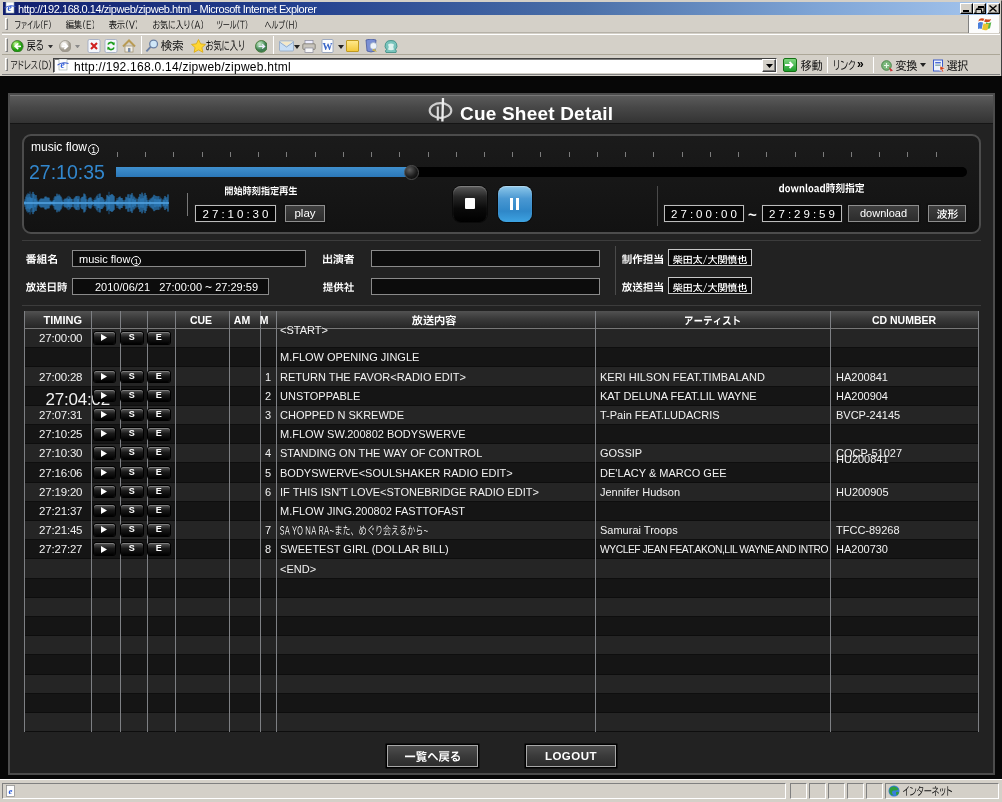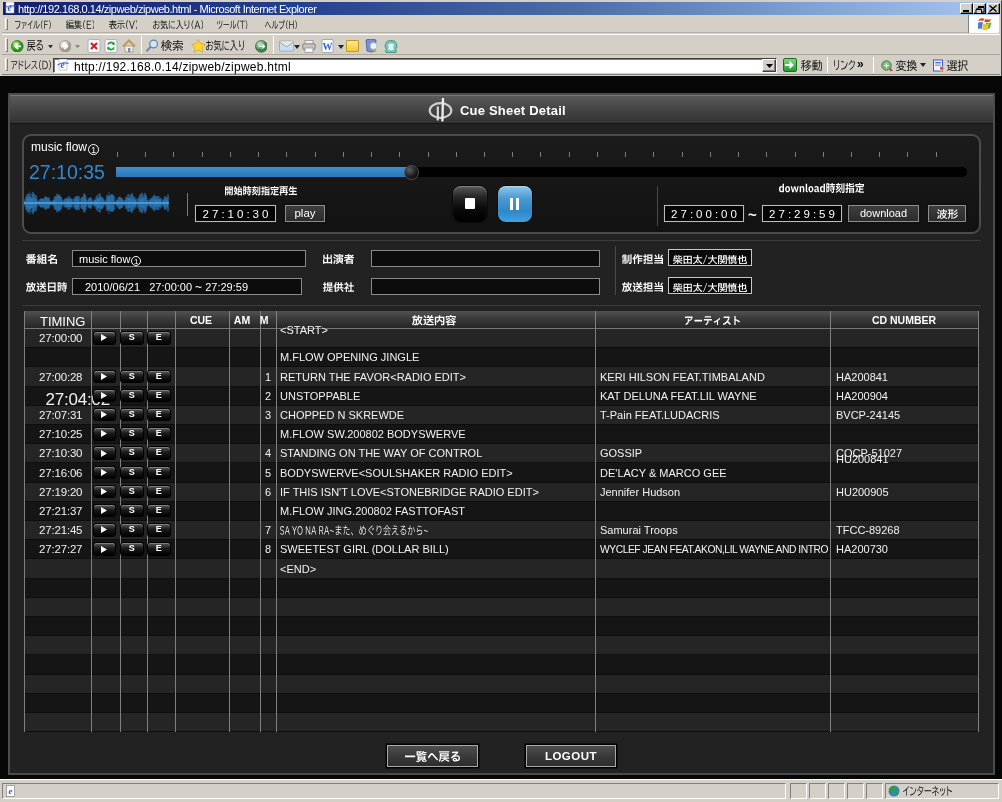--- a/index.html
+++ b/index.html
@@ -214,21 +214,21 @@
     <path d="M4.599609375 15.72265625Q5.7421875 16.8359375 7.080078125 17.216796875L6.279296875 16.083984375Q8.427734375 15.3515625 10.0390625 14.04296875L11.181640625 14.8828125Q9.19921875 16.5234375 7.24609375 17.265625Q8.96484375 17.724609375 11.318359375 17.724609375H19.697265625Q19.4140625 18.26171875 19.19921875 19.08203125H11.318359375Q7.998046875 19.08203125 6.09375 18.30078125Q4.892578125 17.8125 3.9453125 16.77734375Q2.705078125 18.349609375 1.220703125 19.521484375L0.419921875 18.10546875Q1.708984375 17.24609375 3.076171875 16.005859375V10.439453125H0.498046875V9.0625H4.599609375ZM7.5390625 4.873046875V6.15234375Q7.5390625 6.62109375 7.841796875 6.708984375Q8.212890625 6.81640625 9.130859375 6.81640625Q9.5703125 6.81640625 10.0 6.7578125Q10.48828125 6.6796875 10.595703125 6.357421875Q10.7421875 5.927734375 10.751953125 5.29296875L12.099609375 5.693359375Q12.099609375 5.78125 12.0703125 6.142578125Q11.982421875 7.470703125 11.181640625 7.783203125Q10.859375 7.919921875 10.3125 7.978515625V9.482421875H13.798828125V7.890625Q12.880859375 7.67578125 12.880859375 6.71875V3.857421875H16.904296875V2.5H12.36328125V1.357421875H18.3203125V4.873046875H14.296875V6.1328125Q14.296875 6.611328125 14.580078125 6.71875Q14.755859375 6.787109375 15.83984375 6.787109375Q16.9140625 6.787109375 17.2265625 6.71875Q17.568359375 6.650390625 17.646484375 6.318359375Q17.734375 5.95703125 17.744140625 5.21484375L19.140625 5.693359375Q19.033203125 7.216796875 18.57421875 7.59765625Q18.28125 7.841796875 17.8125 7.91015625Q17.109375 8.017578125 15.908203125 8.017578125Q15.673828125 8.017578125 15.263671875 8.0078125V9.482421875H18.33984375V10.625H15.263671875V12.6953125H19.1796875V13.896484375H5.380859375V12.6953125H8.896484375V10.625H6.025390625V9.482421875H8.896484375V8.017578125Q7.353515625 7.98828125 6.953125 7.890625Q6.123046875 7.67578125 6.123046875 6.69921875V3.857421875H10.1953125V2.5H5.80078125V1.357421875H11.6015625V4.873046875ZM13.798828125 10.625H10.3125V12.6953125H13.798828125ZM3.837890625 5.1953125Q2.353515625 3.1640625 1.064453125 2.001953125L2.138671875 1.0546875Q3.818359375 2.548828125 5.0 4.16015625ZM17.51953125 17.51953125Q15.33203125 15.99609375 13.37890625 15.05859375L14.443359375 14.0625Q16.962890625 15.29296875 18.642578125 16.396484375Z M34.23828125 9.51171875Q34.66796875 11.77734375 35.5859375 13.583984375Q36.923828125 16.23046875 39.560546875 18.056640625L38.525390625 19.47265625Q36.083984375 17.607421875 34.6875 15.146484375Q33.33984375 12.763671875 32.734375 9.51171875H29.814453125Q29.765625 11.982421875 29.384765625 13.955078125Q28.779296875 17.119140625 26.962890625 19.5703125L25.87890625 18.330078125Q27.294921875 16.396484375 27.841796875 13.720703125Q28.28125 11.591796875 28.28125 8.76953125V1.455078125H38.14453125V9.51171875ZM36.6015625 2.8125H29.82421875V8.134765625H36.6015625ZM23.359375 4.35546875V0.498046875H24.8828125V4.35546875H27.060546875V5.771484375H24.8828125V9.5703125Q26.005859375 9.1796875 27.060546875 8.75L27.2265625 10.1171875Q26.07421875 10.60546875 24.8828125 11.0546875V17.939453125Q24.8828125 18.7890625 24.482421875 19.130859375Q24.1015625 19.453125 23.251953125 19.453125Q22.265625 19.453125 21.337890625 19.296875L21.083984375 17.7734375Q22.099609375 17.958984375 22.841796875 17.958984375Q23.22265625 17.958984375 23.310546875 17.7734375Q23.359375 17.65625 23.359375 17.44140625V11.6015625Q22.5 11.9140625 20.8203125 12.392578125L20.380859375 10.91796875Q22.16796875 10.4296875 23.359375 10.05859375V5.771484375H20.537109375V4.35546875Z" fill="#141414"></path>
   </svg>
 <div class="abs" style="left:0;top:76px;width:1002px;height:703px;background:#070707"></div>
 <div class="abs" style="left:8px;top:93px;width:987px;height:682px;border:2px solid #4c4c4c;background:#222"></div>
 <div class="abs" style="left:10px;top:95px;width:983px;height:29px;background:linear-gradient(#5c5c5c,#474747 45%,#333);border-bottom:1px solid #151515;box-shadow:inset 0 1px 0 #777"></div>
 <svg class="abs" style="left:428px;top:96px" width="25" height="28" viewBox="0 0 25 28">
 <ellipse cx="12.5" cy="14.5" rx="10.8" ry="7.4" fill="none" stroke="#cfcfcf" stroke-width="2.1"></ellipse>
 <path d="M9.8 10.5 L9.8 24.5" stroke="#dedede" stroke-width="2.1"></path>
 <path d="M15 2 L14.4 25.5" stroke="#eee" stroke-width="2.3"></path>
 </svg>
-<div class="abs" style="left:460px;top:102.5px;font-size:13px;font-weight:bold;color:#fff;letter-spacing:0.2px">Cue Sheet Detail</div>
+<div class="abs" style="left:460px;top:102.5px;font-size:19px;font-weight:bold;color:#fff;letter-spacing:0.2px">Cue Sheet Detail</div>
 <div class="abs" style="left:22px;top:134px;width:959px;height:100px;border:2px solid #4c4c4c;border-radius:9px;background:linear-gradient(#1b1b1b,#121212)"></div>
 <div class="abs" style="left:31px;top:140px;font-size:12px;color:#fff">music flow<span style="display:inline-block;width:11px;height:11px;border:1px solid #fff;border-radius:50%;font-size:8.5px;line-height:11px;text-align:center;vertical-align:-1.5px;margin-left:1px">1</span></div>
 <div class="abs" style="left:29px;top:160.5px;font-size:19.5px;color:#3287cd;letter-spacing:0px">27:10:35</div>
 <div class="abs" style="left:117px;top:152px;width:847px;height:4.5px;background:repeating-linear-gradient(90deg,#7c7c7c 0,#7c7c7c 1px,transparent 1px,transparent 28.23px)"></div>
 <div class="abs" style="left:116px;top:167px;width:851px;height:10px;border-radius:0 5px 5px 0;background:#010101"></div>
 <div class="abs" style="left:116px;top:167px;width:297px;height:10px;background:linear-gradient(#4090ce,#2b77b8)"></div>
 <div class="abs" style="left:404px;top:164.5px;width:15px;height:15px;border-radius:50%;background:radial-gradient(circle at 35% 30%,#606060,#1c1c1c 55%,#000);border:1px solid #4e4e4e"></div>
 <svg class="abs" style="left:24px;top:191px" width="145" height="24" viewBox="0 0 145 24">
 <path d="M1 8.0L1 16.0M4 1.9L4 22.1M6 0.5L6 23.5M7 2.6L7 21.4M8 3.0L8 21.0M11 4.1L11 19.9M13 7.4L13 16.6M15 9.0L15 15.0M26 8.9L26 15.1M27 9.4L27 14.6M29 8.8L29 15.2M30 6.6L30 17.4M38 7.4L38 16.6M44 5.1L44 18.9M45 4.8L45 19.2M49 10.8L49 13.2M54 4.7L54 19.3M62 5.2L62 18.8M68 8.2L68 15.8M69 11.1L69 12.9M71 6.9L71 17.1M72 5.8L72 18.2M74 3.1L74 20.9M75 2.8L75 21.2M82 7.8L82 16.2M85 0.8L85 23.2M92 9.4L92 14.6M93 7.0L93 17.0M94 7.1L94 16.9M105 3.2L105 20.8M106 3.4L106 20.6M109 4.3L109 19.7M111 6.5L111 17.5M117 3.8L117 20.2M119 3.2L119 20.8M123 6.7L123 17.3M124 10.8L124 13.2M126 7.5L126 16.5M131 4.3L131 19.7M133 5.4L133 18.6M135 5.1L135 18.9M136 5.7L136 18.3M138 10.7L138 13.3M140 6.8L140 17.2M143 6.0L143 18.0" stroke="#1d527f" stroke-width="1"></path>
 <path d="M0 10.9L0 13.1M1 9.8L1 14.2M2 5.6L2 18.4M3 3.5L3 20.5M4 6.4L4 17.6M5 3.0L5 21.0M6 5.7L6 18.3M7 6.8L7 17.2M8 7.1L8 16.9M9 0.9L9 23.1M10 2.9L10 21.1M11 7.7L11 16.3M12 4.1L12 19.9M13 9.5L13 14.5M14 10.8L14 13.2M15 10.4L15 13.6M16 8.3L16 15.7M17 7.4L17 16.6M18 7.7L18 16.3M19 7.6L19 16.4M20 7.5L20 16.5M21 5.7L21 18.3M22 5.5L22 18.5M23 6.5L23 17.5M24 6.5L24 17.5M25 6.7L25 17.3M26 10.3L26 13.7M27 10.6L27 13.4M28 10.7L28 13.3M29 10.2L29 13.8M30 9.0L30 15.0M31 5.3L31 18.7M32 5.4L32 18.6M33 2.7L33 21.3M34 4.6L34 19.4M35 3.3L35 20.7M36 4.5L36 19.5M37 5.7L37 18.3M38 9.5L38 14.5M39 11.0L39 13.0M40 8.6L40 15.4M41 7.6L41 16.4M42 7.7L42 16.3M43 6.6L43 17.4M44 8.2L44 15.8M45 8.0L45 16.0M46 6.2L46 17.8M47 7.6L47 16.4M48 8.0L48 16.0M49 11.3L49 12.7M50 7.6L50 16.4M51 6.4L51 17.6M52 5.2L52 18.8M53 5.1L53 18.9M54 8.0L54 16.0M55 5.3L55 18.7M56 10.8L56 13.2M57 7.3L57 16.7M58 6.0L58 18.0M59 5.6L59 18.4M60 2.5L60 21.5M61 3.3L61 20.7M62 8.2L62 15.8M63 11.0L63 13.0M64 8.5L64 15.5M65 7.1L65 16.9M66 6.4L66 17.6M67 6.6L67 17.4M68 9.9L68 14.1M69 11.5L69 12.5M70 8.8L70 15.2M71 9.2L71 14.8M72 8.6L72 15.4M73 4.6L73 19.4M74 7.1L74 16.9M75 7.0L75 17.0M76 2.5L76 21.5M77 6.1L77 17.9M78 6.0L78 18.0M79 7.3L79 16.7M80 8.6L80 15.4M81 10.9L81 13.1M82 9.7L82 14.3M83 3.9L83 20.1M84 4.8L84 19.2M85 5.9L85 18.1M86 4.1L86 19.9M87 3.7L87 20.3M88 3.0L88 21.0M89 3.9L89 20.1M90 5.1L90 18.9M91 10.9L91 13.1M92 10.6L92 13.4M93 9.3L93 14.7M94 9.3L94 14.7M95 6.2L95 17.8M96 5.5L96 18.5M97 7.1L97 16.9M98 7.0L98 17.0M99 8.9L99 15.1M100 10.7L100 13.3M101 8.8L101 15.2M102 5.8L102 18.2M103 6.5L103 17.5M104 3.3L104 20.7M105 7.2L105 16.8M106 7.3L106 16.7M107 3.7L107 20.3M108 2.1L108 21.9M109 7.8L109 16.2M110 5.6L110 18.4M111 9.0L111 15.0M112 7.5L112 16.5M113 10.7L113 13.3M114 7.7L114 16.3M115 5.8L115 18.2M116 3.0L116 21.0M117 7.5L117 16.5M118 1.6L118 22.4M119 7.2L119 16.8M120 4.8L120 19.2M121 1.9L121 22.1M122 4.0L122 20.0M123 9.1L123 14.9M124 11.4L124 12.6M125 8.8L125 15.2M126 9.5L126 14.5M127 7.5L127 16.5M128 6.6L128 17.4M129 5.6L129 18.4M130 3.8L130 20.2M131 7.8L131 16.2M132 5.0L132 19.0M133 8.4L133 15.6M134 5.2L134 18.8M135 8.2L135 15.8M136 8.5L136 15.5M137 7.4L137 16.6M138 11.3L138 12.7M139 8.4L139 15.6M140 9.2L140 14.8M141 5.0L141 19.0M142 6.4L142 17.6M143 8.7L143 15.3M144 3.4L144 20.6" stroke="#2f86cc" stroke-width="1"></path>
@@ -267,21 +267,21 @@
 <svg style="position:absolute;left:26px;top:282px" width="41" height="10" viewBox="0.50 4.16 78.74 18.80" preserveAspectRatio="none">
     <path d="M19.44 20.64 18.18 22.96Q15.66 20.919999999999998 14.26 19.099999999999998Q12.6 21.02 9.96 22.96L8.98 21.3Q8.66 22.04 8.06 22.31Q7.46 22.58 6.4 22.58H4.68L4.04 20.14H6.08Q6.5600000000000005 20.14 6.78 19.939999999999998Q7.0 19.74 7.08 19.14Q7.3 17.259999999999998 7.3 13.879999999999999H4.98Q4.78 16.56 4.15 18.74Q3.52 20.919999999999998 2.3000000000000003 22.96L0.5 20.88Q1.86 18.74 2.34 16.43Q2.82 14.12 2.82 10.819999999999999V9.239999999999998H0.7000000000000001V6.899999999999999H4.28V4.399999999999999H6.640000000000001V6.899999999999999H9.92V9.239999999999998H5.1000000000000005V10.319999999999999Q5.1000000000000005 11.12 5.08 11.52H9.0Q10.02 9.979999999999999 10.66 8.11Q11.3 6.239999999999998 11.6 4.300000000000001L13.86 4.619999999999997Q13.68 5.8199999999999985 13.280000000000001 7.159999999999998H19.12V9.44H18.14Q17.92 11.739999999999998 17.340000000000003 13.62Q16.76 15.5 15.700000000000001 17.18Q17.02 18.86 19.44 20.64ZM15.8 9.44H12.780000000000001Q13.22 12.739999999999998 14.3 14.98Q14.92 13.799999999999999 15.27 12.45Q15.620000000000001 11.1 15.8 9.44ZM12.88 17.08Q11.72 15.04 11.14 12.459999999999999Q10.620000000000001 13.44 10.26 13.959999999999999L9.620000000000001 12.879999999999999Q9.6 15.639999999999999 9.52 17.32Q9.44 19.0 9.28 20.14L9.26 20.3Q11.540000000000001 18.68 12.88 17.08Z M26.5 17.24Q28.54 16.24 29.509999999999998 15.43Q30.48 14.62 30.880000000000003 13.52H26.46V11.36H31.4V9.34H26.8V7.219999999999999H29.02Q28.52 6.079999999999998 27.740000000000002 4.98L30.04 4.16Q30.8 5.239999999999998 31.5 6.84L30.34 7.219999999999999H33.519999999999996Q34.38 5.899999999999999 35.0 4.16L37.44 4.98Q36.84 6.26 36.1 7.219999999999999H38.82V9.34H33.88V11.36H39.06V13.52H34.44Q34.88 14.599999999999998 35.97 15.379999999999999Q37.06 16.16 39.34 17.119999999999997L38.260000000000005 19.4Q36.44 18.54 35.33 17.799999999999997Q34.22 17.06 33.56 16.099999999999998Q32.9 15.139999999999999 32.74 13.82H32.54Q32.38 15.099999999999998 31.790000000000003 16.03Q31.200000000000003 16.96 30.23 17.71Q29.259999999999998 18.46 27.62 19.4ZM24.259999999999998 10.139999999999999Q22.740000000000002 7.84 20.98 6.02L22.84 4.48Q24.7 6.379999999999999 26.2 8.579999999999998ZM39.480000000000004 20.14 39.1 22.419999999999998H29.72Q27.0 22.419999999999998 25.72 21.619999999999997Q24.44 20.82 24.38 19.32H24.18Q24.16 20.62 23.47 21.37Q22.78 22.12 21.36 22.7L20.58 20.34Q21.5 20.02 22.009999999999998 19.7Q22.52 19.38 22.77 18.869999999999997Q23.02 18.36 23.02 17.54V13.739999999999998H20.96V11.44H25.46V17.54Q25.46 18.919999999999998 26.490000000000002 19.53Q27.52 20.14 29.759999999999998 20.14Z M42.6 22.7V5.099999999999998H57.400000000000006V22.7H54.84V21.5H45.16V22.7ZM54.84 12.079999999999998V7.459999999999999H45.16V12.079999999999998ZM45.16 14.379999999999999V19.14H54.84V14.379999999999999Z M79.24000000000001 12.499999999999998H77.06V14.34H79.06V16.5H77.06V20.36Q77.06 21.62 76.53 22.15Q76.0 22.68 74.74 22.68H72.42L71.74 20.419999999999998H74.78V16.5H68.02V14.34H74.78V12.499999999999998H67.86V10.34H72.18V8.44H68.08V6.299999999999999H72.18V4.300000000000001H74.44V6.299999999999999H78.94V8.44H74.44V10.34H79.24000000000001ZM63.52 22.099999999999998H61.2V4.82H67.28V20.46H63.52ZM65.12 11.219999999999999V6.919999999999998H63.44V11.219999999999999ZM63.44 13.36V18.36H65.12V13.36ZM70.64 16.7Q71.2 17.18 71.9 17.92Q72.6 18.66 73.0 19.22L71.26 20.68Q70.88 20.14 70.19 19.39Q69.5 18.64 68.92 18.099999999999998Z" fill="#fff"></path>
   </svg>
 <svg style="position:absolute;left:323px;top:254px" width="31" height="10" viewBox="1.50 4.18 57.60 18.76" preserveAspectRatio="none">
     <path d="M15.98 19.099999999999998V14.219999999999999H18.5V22.7H15.98V21.46H4.0200000000000005V22.7H1.5V14.219999999999999H4.0200000000000005V19.099999999999998H8.6V12.979999999999999H2.06V5.52H4.54V10.659999999999998H8.6V4.5H11.08V10.659999999999998H15.46V5.52H17.94V12.979999999999999H11.08V19.099999999999998Z M35.46 19.439999999999998Q37.56 20.2 39.36 21.2L37.84 22.939999999999998Q35.8 21.66 33.1 20.54L34.4 19.439999999999998H30.22L31.62 20.58Q29.46 22.04 26.22 22.939999999999998L24.78 21.099999999999998Q27.86 20.419999999999998 29.58 19.439999999999998H26.4V11.399999999999999H31.28V10.479999999999999H27.64V9.78H25.96V6.8199999999999985L24.72 8.54Q22.92 7.079999999999998 21.28 6.079999999999998L22.740000000000002 4.18Q24.32 5.079999999999998 25.96 6.459999999999999V5.4399999999999995H31.12V4.239999999999998H33.68V5.4399999999999995H39.1V9.78H37.46V10.479999999999999H33.519999999999996V11.399999999999999H38.56V19.439999999999998ZM36.9 8.479999999999999V7.479999999999999H28.16V8.479999999999999ZM24.1 13.7Q22.36 12.2 20.38 10.92L21.94 9.04Q22.84 9.579999999999998 23.82 10.329999999999998Q24.8 11.079999999999998 25.58 11.799999999999999ZM31.32 14.48V13.28H28.64V14.48ZM33.480000000000004 14.48H36.28V13.28H33.480000000000004ZM25.259999999999998 15.84Q24.86 17.56 24.18 19.54Q23.5 21.52 22.72 22.939999999999998L20.56 21.38Q21.34 20.14 21.990000000000002 18.48Q22.64 16.82 23.12 15.0ZM31.32 16.28H28.64V17.56H31.32ZM33.480000000000004 17.56H36.28V16.28H33.480000000000004Z M59.1 12.059999999999999H52.28Q50.88 13.02 50.16 13.459999999999999H56.980000000000004V22.8H54.56V22.0H46.88V22.8H44.56V16.56Q43.26 17.22 41.72 17.88L40.66 15.7Q44.86 14.12 48.3 12.059999999999999H40.9V9.94H47.8V8.26H42.38V6.219999999999999H47.8V4.379999999999999H50.26V6.219999999999999H54.24V7.659999999999998Q55.5 6.52 56.78 5.039999999999999L58.7 6.4399999999999995Q57.18 8.18 55.06 9.94H59.1ZM50.26 9.94H51.480000000000004Q52.56 9.12 53.58 8.26H50.26ZM46.94 16.74H54.56V15.34H46.94ZM46.94 18.619999999999997V20.08H54.56V18.619999999999997Z" fill="#fff"></path>
   </svg>
 <svg style="position:absolute;left:323px;top:282px" width="31" height="10" viewBox="0.60 4.08 58.60 18.80" preserveAspectRatio="none">
     <path d="M6.94 14.899999999999999Q5.62 15.379999999999999 5.18 15.52V20.38Q5.18 21.62 4.699999999999999 22.1Q4.22 22.58 2.98 22.58H1.6L0.9400000000000001 20.18H2.96V16.16Q1.68 16.46 0.92 16.599999999999998L0.6 14.299999999999999Q1.86 14.079999999999998 2.96 13.82V9.84H0.88V7.6H2.96V4.399999999999999H5.18V7.6H7.2V9.84H5.18V13.219999999999999Q5.92 13.02 6.7 12.739999999999998ZM8.14 4.82H18.06V12.079999999999998H8.14ZM15.88 7.6V6.639999999999999H10.28V7.6ZM10.28 9.319999999999999V10.299999999999999H15.88V9.319999999999999ZM14.44 20.34H19.2L18.88 22.38H13.84Q11.74 22.38 10.66 21.58Q9.58 20.779999999999998 9.48 19.02H9.28Q9.18 20.02 8.96 20.6Q8.74 21.18 8.31 21.59Q7.88 22.0 7.0 22.599999999999998L5.96 20.52Q6.94 19.98 7.42 19.490000000000002Q7.9 19.0 8.07 18.41Q8.24 17.82 8.24 16.88V15.94H10.48V16.9Q10.48 18.22 10.93 18.99Q11.38 19.759999999999998 12.26 20.08V15.059999999999999H7.44V13.12H19.1V15.059999999999999H14.44V16.54H18.5V18.46H14.44Z M26.72 4.739999999999998Q26.12 7.359999999999999 25.0 9.78V22.8H22.7V13.579999999999998Q22.1 14.379999999999999 21.5 15.0L20.36 12.68Q21.88 11.04 22.869999999999997 8.979999999999999Q23.86 6.919999999999998 24.54 4.079999999999998ZM25.98 10.239999999999998V7.979999999999999H28.5V4.399999999999999H30.84V7.979999999999999H33.8V4.399999999999999H36.14V7.979999999999999H38.8V10.239999999999998H36.14V14.099999999999998H39.16V16.4H25.62V14.099999999999998H28.5V10.239999999999998ZM33.8 14.099999999999998V10.239999999999998H30.84V14.099999999999998ZM35.08 16.72Q36.24 17.66 37.47 18.869999999999997Q38.7 20.08 39.5 21.06L37.620000000000005 22.82Q35.519999999999996 20.14 33.4 18.28ZM25.04 20.9Q27.5 19.419999999999998 29.380000000000003 16.74L31.36 18.119999999999997Q30.439999999999998 19.439999999999998 29.25 20.7Q28.060000000000002 21.96 26.740000000000002 22.88Z M49.68 16.38 48.120000000000005 17.939999999999998 46.08 15.18Q46.02 15.079999999999998 45.980000000000004 15.079999999999998Q45.92 15.079999999999998 45.92 15.239999999999998V22.8H43.66V16.02Q42.78 16.96 41.48 17.919999999999998L40.52 15.719999999999999Q42.66 14.36 44.11 12.57Q45.56 10.78 46.14 9.159999999999998H41.04V7.039999999999999H43.66V4.399999999999999H45.92V7.039999999999999H48.5V8.84Q48.16 10.059999999999999 47.459999999999994 11.379999999999999Q46.76 12.7 45.92 13.739999999999998V13.94H46.1L46.52 13.579999999999998Q46.78 13.379999999999999 47.02 13.379999999999999Q47.32 13.379999999999999 47.62 13.719999999999999ZM54.7 12.62V19.939999999999998H59.2V22.34H47.82V19.939999999999998H52.28V12.62H48.42V10.219999999999999H52.28V4.399999999999999H54.7V10.219999999999999H58.78V12.62Z" fill="#fff"></path>
   </svg>
 <div class="abs" style="left:72px;top:250px;width:234px;height:17px;background:#0c0c0c;border:1px solid #8a8a8a;color:#fff;font-size:11px;line-height:16.5px;padding-left:6px">music flow<span style="display:inline-block;width:10px;height:10px;border:1px solid #fff;border-radius:50%;font-size:8px;line-height:10px;text-align:center;vertical-align:-1px;margin-left:1px">1</span></div>
-<div class="abs" style="left:72px;top:278px;width:230px;height:17px;background:#0c0c0c;border:1px solid #8a8a8a;color:#fff;font-size:11px;line-height:16.5px;padding-left:12px">2010/06/21&nbsp;&nbsp; 27:00:00 <span style="font-size:12px">~</span> 27:29:59</div>
+<div class="abs" style="left:72px;top:278px;width:197px;height:17px;background:#0c0c0c;border:1px solid #8a8a8a;color:#fff;font-size:11px;line-height:16.5px;padding-left:22px">2010/06/21&nbsp;&nbsp; 27:00:00 <span style="font-size:12px">~</span> 27:29:59</div>
 <div class="abs" style="left:371px;top:250px;width:229px;height:17px;background:#0c0c0c;border:1px solid #8a8a8a;color:#fff;font-size:11px;line-height:16.5px;padding-left:6px"></div>
 <div class="abs" style="left:371px;top:278px;width:229px;height:17px;background:#0c0c0c;border:1px solid #8a8a8a;color:#fff;font-size:11px;line-height:16.5px;padding-left:6px"></div>
 <div class="abs" style="left:615px;top:246px;width:1px;height:49px;background:#4a4a4a"></div>
 <svg style="position:absolute;left:622px;top:254px" width="41" height="10" viewBox="0.56 4.08 77.58 18.72" preserveAspectRatio="none">
     <path d="M7.46 8.799999999999999V10.499999999999998H11.620000000000001V12.62H7.46V14.299999999999999H11.34V19.78Q11.34 20.939999999999998 10.870000000000001 21.39Q10.4 21.84 9.24 21.84H8.38L7.82 19.78H9.16V16.38H7.46V22.8H5.2V16.38H3.58V22.12H1.3800000000000001V14.299999999999999H5.2V12.62H0.7000000000000001V10.499999999999998H5.2V8.799999999999999H3.3000000000000003Q2.94 9.819999999999999 2.62 10.399999999999999L0.56 9.459999999999999Q1.7 7.499999999999998 2.2600000000000002 4.879999999999999L4.3 5.26L3.96 6.68H5.2V4.399999999999999H7.46V6.68H11.22V8.799999999999999ZM16.4 4.559999999999999H18.8V20.04Q18.8 21.36 18.16 21.97Q17.52 22.58 16.18 22.58H13.82L13.120000000000001 20.06H16.4ZM12.3 5.399999999999999H14.66V18.439999999999998H12.3Z M39.3 9.219999999999999H32.82V11.44H38.82V13.7H32.82V16.0H38.84V18.259999999999998H32.82V22.8H30.4V9.219999999999999H30.28Q28.9 11.78 27.18 13.799999999999999L25.48 12.02V22.8H23.1V13.299999999999999Q22.38 14.18 21.56 14.959999999999999L20.36 12.62Q22.06 10.979999999999999 23.17 8.959999999999999Q24.28 6.9399999999999995 25.060000000000002 4.079999999999998L27.3 4.800000000000001Q26.62 7.399999999999999 25.48 9.639999999999999V11.719999999999999Q26.96 10.04 28.03 8.19Q29.1 6.34 29.82 4.18L32.22 4.779999999999998Q31.84 5.879999999999999 31.380000000000003 6.919999999999998H39.3Z M47.72 14.759999999999998Q46.480000000000004 15.219999999999999 45.5 15.52V20.32Q45.5 21.599999999999998 45.010000000000005 22.089999999999996Q44.52 22.58 43.24 22.58H41.64L40.96 20.18H43.24V16.14Q42.28 16.4 40.94 16.64L40.6 14.32Q42.48 13.98 43.24 13.78V9.84H40.88V7.579999999999998H43.24V4.399999999999999H45.5V7.579999999999998H47.68V9.84H45.5V13.219999999999999Q46.82 12.819999999999999 47.46 12.6ZM48.22 5.02H58.04V17.78H48.22ZM50.6 10.159999999999998H55.64V7.359999999999999H50.6ZM50.6 15.44H55.64V12.42H50.6ZM46.82 22.24V19.86H59.08V22.24Z M71.2 4.379999999999999V11.28H78.14V22.8H75.62V21.68H61.54V19.439999999999998H75.62V17.48H62.26V15.34H75.62V13.48H61.76V11.28H68.68V4.379999999999999ZM78.12 6.039999999999999Q77.48 7.199999999999999 76.61 8.559999999999999Q75.74 9.92 74.9 11.04L72.9 9.639999999999999Q74.6 7.6 76.08 4.919999999999998ZM65.14 10.86Q63.7 8.459999999999999 62.02 6.26L64.0 5.02Q65.8 7.299999999999999 67.18 9.54Z" fill="#fff"></path>
   </svg>
 <svg style="position:absolute;left:622px;top:282px" width="41" height="10" viewBox="0.50 4.16 77.64 18.80" preserveAspectRatio="none">
     <path d="M19.44 20.64 18.18 22.96Q15.66 20.919999999999998 14.26 19.099999999999998Q12.6 21.02 9.96 22.96L8.98 21.3Q8.66 22.04 8.06 22.31Q7.46 22.58 6.4 22.58H4.68L4.04 20.14H6.08Q6.5600000000000005 20.14 6.78 19.939999999999998Q7.0 19.74 7.08 19.14Q7.3 17.259999999999998 7.3 13.879999999999999H4.98Q4.78 16.56 4.15 18.74Q3.52 20.919999999999998 2.3000000000000003 22.96L0.5 20.88Q1.86 18.74 2.34 16.43Q2.82 14.12 2.82 10.819999999999999V9.239999999999998H0.7000000000000001V6.899999999999999H4.28V4.399999999999999H6.640000000000001V6.899999999999999H9.92V9.239999999999998H5.1000000000000005V10.319999999999999Q5.1000000000000005 11.12 5.08 11.52H9.0Q10.02 9.979999999999999 10.66 8.11Q11.3 6.239999999999998 11.6 4.300000000000001L13.86 4.619999999999997Q13.68 5.8199999999999985 13.280000000000001 7.159999999999998H19.12V9.44H18.14Q17.92 11.739999999999998 17.340000000000003 13.62Q16.76 15.5 15.700000000000001 17.18Q17.02 18.86 19.44 20.64ZM15.8 9.44H12.780000000000001Q13.22 12.739999999999998 14.3 14.98Q14.92 13.799999999999999 15.27 12.45Q15.620000000000001 11.1 15.8 9.44ZM12.88 17.08Q11.72 15.04 11.14 12.459999999999999Q10.620000000000001 13.44 10.26 13.959999999999999L9.620000000000001 12.879999999999999Q9.6 15.639999999999999 9.52 17.32Q9.44 19.0 9.28 20.14L9.26 20.3Q11.540000000000001 18.68 12.88 17.08Z M26.5 17.24Q28.54 16.24 29.509999999999998 15.43Q30.48 14.62 30.880000000000003 13.52H26.46V11.36H31.4V9.34H26.8V7.219999999999999H29.02Q28.52 6.079999999999998 27.740000000000002 4.98L30.04 4.16Q30.8 5.239999999999998 31.5 6.84L30.34 7.219999999999999H33.519999999999996Q34.38 5.899999999999999 35.0 4.16L37.44 4.98Q36.84 6.26 36.1 7.219999999999999H38.82V9.34H33.88V11.36H39.06V13.52H34.44Q34.88 14.599999999999998 35.97 15.379999999999999Q37.06 16.16 39.34 17.119999999999997L38.260000000000005 19.4Q36.44 18.54 35.33 17.799999999999997Q34.22 17.06 33.56 16.099999999999998Q32.9 15.139999999999999 32.74 13.82H32.54Q32.38 15.099999999999998 31.790000000000003 16.03Q31.200000000000003 16.96 30.23 17.71Q29.259999999999998 18.46 27.62 19.4ZM24.259999999999998 10.139999999999999Q22.740000000000002 7.84 20.98 6.02L22.84 4.48Q24.7 6.379999999999999 26.2 8.579999999999998ZM39.480000000000004 20.14 39.1 22.419999999999998H29.72Q27.0 22.419999999999998 25.72 21.619999999999997Q24.44 20.82 24.38 19.32H24.18Q24.16 20.62 23.47 21.37Q22.78 22.12 21.36 22.7L20.58 20.34Q21.5 20.02 22.009999999999998 19.7Q22.52 19.38 22.77 18.869999999999997Q23.02 18.36 23.02 17.54V13.739999999999998H20.96V11.44H25.46V17.54Q25.46 18.919999999999998 26.490000000000002 19.53Q27.52 20.14 29.759999999999998 20.14Z M47.72 14.759999999999998Q46.480000000000004 15.219999999999999 45.5 15.52V20.32Q45.5 21.599999999999998 45.010000000000005 22.089999999999996Q44.52 22.58 43.24 22.58H41.64L40.96 20.18H43.24V16.14Q42.28 16.4 40.94 16.64L40.6 14.32Q42.48 13.98 43.24 13.78V9.84H40.88V7.579999999999998H43.24V4.399999999999999H45.5V7.579999999999998H47.68V9.84H45.5V13.219999999999999Q46.82 12.819999999999999 47.46 12.6ZM48.22 5.02H58.04V17.78H48.22ZM50.6 10.159999999999998H55.64V7.359999999999999H50.6ZM50.6 15.44H55.64V12.42H50.6ZM46.82 22.24V19.86H59.08V22.24Z M71.2 4.379999999999999V11.28H78.14V22.8H75.62V21.68H61.54V19.439999999999998H75.62V17.48H62.26V15.34H75.62V13.48H61.76V11.28H68.68V4.379999999999999ZM78.12 6.039999999999999Q77.48 7.199999999999999 76.61 8.559999999999999Q75.74 9.92 74.9 11.04L72.9 9.639999999999999Q74.6 7.6 76.08 4.919999999999998ZM65.14 10.86Q63.7 8.459999999999999 62.02 6.26L64.0 5.02Q65.8 7.299999999999999 67.18 9.54Z" fill="#fff"></path>
   </svg>
 <div class="abs" style="left:668px;top:249px;width:84px;height:17px;background:#0a0a0a;border:1px solid #c8c8c8"></div>
@@ -298,21 +298,21 @@
 <div class="abs" style="left:91.4px;top:311px;width:1px;height:420.7px;background:#7e8084"></div>
 <div class="abs" style="left:119.7px;top:311px;width:1px;height:420.7px;background:#7e8084"></div>
 <div class="abs" style="left:146.7px;top:311px;width:1px;height:420.7px;background:#7e8084"></div>
 <div class="abs" style="left:175px;top:311px;width:1px;height:420.7px;background:#7e8084"></div>
 <div class="abs" style="left:229px;top:311px;width:1px;height:420.7px;background:#7e8084"></div>
 <div class="abs" style="left:260px;top:311px;width:1px;height:420.7px;background:#7e8084"></div>
 <div class="abs" style="left:276px;top:311px;width:1px;height:420.7px;background:#7e8084"></div>
 <div class="abs" style="left:595px;top:311px;width:1px;height:420.7px;background:#7e8084"></div>
 <div class="abs" style="left:830px;top:311px;width:1px;height:420.7px;background:#7e8084"></div>
 <div class="abs" style="left:978px;top:311px;width:1px;height:420.7px;background:#7e8084"></div>
-<div class="abs" style="left:29px;top:314px;width:67.4px;text-align:center;font-size:13px;font-weight:normal;color:#fff">TIMING</div>
+<div class="abs" style="left:29px;top:314px;width:67.4px;text-align:center;font-size:11px;font-weight:bold;color:#fff">TIMING</div>
 <div class="abs" style="left:183px;top:314px;width:36px;text-align:center;font-size:10.5px;font-weight:bold;color:#fff">CUE</div>
 <div class="abs" style="left:227px;top:314px;width:30px;text-align:center;font-size:10.5px;font-weight:bold;color:#fff">AM</div>
 <div class="abs" style="left:256px;top:314px;width:16px;text-align:center;font-size:10.5px;font-weight:bold;color:#fff">M</div>
 <div class="abs" style="left:830px;top:314px;width:148px;text-align:center;font-size:10.5px;font-weight:bold;color:#fff">CD NUMBER</div>
 <svg style="position:absolute;left:412px;top:315px" width="44" height="10.5" viewBox="0.50 4.16 78.88 18.80" preserveAspectRatio="none">
     <path d="M19.44 20.64 18.18 22.96Q15.66 20.919999999999998 14.26 19.099999999999998Q12.6 21.02 9.96 22.96L8.98 21.3Q8.66 22.04 8.06 22.31Q7.46 22.58 6.4 22.58H4.68L4.04 20.14H6.08Q6.5600000000000005 20.14 6.78 19.939999999999998Q7.0 19.74 7.08 19.14Q7.3 17.259999999999998 7.3 13.879999999999999H4.98Q4.78 16.56 4.15 18.74Q3.52 20.919999999999998 2.3000000000000003 22.96L0.5 20.88Q1.86 18.74 2.34 16.43Q2.82 14.12 2.82 10.819999999999999V9.239999999999998H0.7000000000000001V6.899999999999999H4.28V4.399999999999999H6.640000000000001V6.899999999999999H9.92V9.239999999999998H5.1000000000000005V10.319999999999999Q5.1000000000000005 11.12 5.08 11.52H9.0Q10.02 9.979999999999999 10.66 8.11Q11.3 6.239999999999998 11.6 4.300000000000001L13.86 4.619999999999997Q13.68 5.8199999999999985 13.280000000000001 7.159999999999998H19.12V9.44H18.14Q17.92 11.739999999999998 17.340000000000003 13.62Q16.76 15.5 15.700000000000001 17.18Q17.02 18.86 19.44 20.64ZM15.8 9.44H12.780000000000001Q13.22 12.739999999999998 14.3 14.98Q14.92 13.799999999999999 15.27 12.45Q15.620000000000001 11.1 15.8 9.44ZM12.88 17.08Q11.72 15.04 11.14 12.459999999999999Q10.620000000000001 13.44 10.26 13.959999999999999L9.620000000000001 12.879999999999999Q9.6 15.639999999999999 9.52 17.32Q9.44 19.0 9.28 20.14L9.26 20.3Q11.540000000000001 18.68 12.88 17.08Z M26.5 17.24Q28.54 16.24 29.509999999999998 15.43Q30.48 14.62 30.880000000000003 13.52H26.46V11.36H31.4V9.34H26.8V7.219999999999999H29.02Q28.52 6.079999999999998 27.740000000000002 4.98L30.04 4.16Q30.8 5.239999999999998 31.5 6.84L30.34 7.219999999999999H33.519999999999996Q34.38 5.899999999999999 35.0 4.16L37.44 4.98Q36.84 6.26 36.1 7.219999999999999H38.82V9.34H33.88V11.36H39.06V13.52H34.44Q34.88 14.599999999999998 35.97 15.379999999999999Q37.06 16.16 39.34 17.119999999999997L38.260000000000005 19.4Q36.44 18.54 35.33 17.799999999999997Q34.22 17.06 33.56 16.099999999999998Q32.9 15.139999999999999 32.74 13.82H32.54Q32.38 15.099999999999998 31.790000000000003 16.03Q31.200000000000003 16.96 30.23 17.71Q29.259999999999998 18.46 27.62 19.4ZM24.259999999999998 10.139999999999999Q22.740000000000002 7.84 20.98 6.02L22.84 4.48Q24.7 6.379999999999999 26.2 8.579999999999998ZM39.480000000000004 20.14 39.1 22.419999999999998H29.72Q27.0 22.419999999999998 25.72 21.619999999999997Q24.44 20.82 24.38 19.32H24.18Q24.16 20.62 23.47 21.37Q22.78 22.12 21.36 22.7L20.58 20.34Q21.5 20.02 22.009999999999998 19.7Q22.52 19.38 22.77 18.869999999999997Q23.02 18.36 23.02 17.54V13.739999999999998H20.96V11.44H25.46V17.54Q25.46 18.919999999999998 26.490000000000002 19.53Q27.52 20.14 29.759999999999998 20.14Z M51.1 7.299999999999999H58.6V19.7Q58.6 21.18 57.92 21.84Q57.24 22.5 55.72 22.5H53.019999999999996L52.36 19.96H56.1V9.62H51.06Q50.94 11.659999999999998 50.36 12.959999999999999L50.5 13.04L50.96 12.6Q51.24 12.319999999999999 51.54 12.319999999999999Q51.88 12.319999999999999 52.2 12.62L55.980000000000004 16.16L54.28 17.9L50.18 14.079999999999998Q50.04 13.94 49.96 13.94Q49.88 13.94 49.78 14.059999999999999Q49.2 14.94 48.230000000000004 15.829999999999998Q47.26 16.72 45.66 17.939999999999998L44.1 15.899999999999999Q45.980000000000004 14.54 46.89 13.629999999999999Q47.8 12.719999999999999 48.17 11.829999999999998Q48.54 10.94 48.58 9.62H43.92V22.7H41.44V7.299999999999999H48.58V4.419999999999998H51.1Z M76.53999999999999 7.959999999999999H63.42V10.02H61.1V5.84H68.64V4.34H71.04V5.84H78.9V10.02H76.53999999999999ZM61.5 11.799999999999999Q64.92 10.54 67.1 8.299999999999999L68.78 9.559999999999999Q67.74 10.7 66.18 11.799999999999999Q64.62 12.899999999999999 62.88 13.719999999999999ZM72.42 8.34Q75.34 9.819999999999999 78.46000000000001 12.079999999999998L77.02 13.82Q74.0 11.499999999999998 71.12 9.959999999999999ZM78.4 18.099999999999998Q76.98 17.58 76.28 17.28V22.939999999999998H73.9V22.18H66.06V22.939999999999998H63.72V17.259999999999998Q62.76 17.68 61.62 18.099999999999998L60.64 15.899999999999999Q64.1 14.759999999999998 65.88 13.629999999999999Q67.66 12.499999999999998 68.48 11.1H71.2Q72.0 12.459999999999999 73.91 13.599999999999998Q75.82 14.739999999999998 79.38 15.919999999999998ZM74.0 16.259999999999998Q72.28 15.379999999999999 71.3 14.41Q70.32 13.44 69.94 12.18H69.74Q69.36 13.44 68.43 14.41Q67.5 15.379999999999999 65.84 16.259999999999998ZM66.06 20.24H73.9V18.14H66.06Z" fill="#fff"></path>
   </svg>
 <svg style="position:absolute;left:685px;top:315.5px" width="55" height="9.5" viewBox="2.10 5.30 115.60 17.12" preserveAspectRatio="none">
     <path d="M2.1 6.18H18.1V8.6Q17.38 10.559999999999999 15.82 12.209999999999999Q14.26 13.86 12.1 15.079999999999998L10.68 13.139999999999999Q10.64 15.44 9.93 17.08Q9.22 18.72 7.86 19.869999999999997Q6.5 21.02 4.38 21.919999999999998L2.84 19.52Q4.72 18.78 5.8100000000000005 17.94Q6.9 17.1 7.41 15.89Q7.92 14.68 7.92 12.86V10.34H10.68V12.719999999999999Q12.24 11.979999999999999 13.440000000000001 10.939999999999998Q14.64 9.899999999999999 15.280000000000001 8.739999999999998H2.1Z M38.0 15.0H22.0V12.2H38.0Z M43.6 5.639999999999999H56.8V8.2H43.6ZM58.6 10.7V13.259999999999998H51.66V14.099999999999998Q51.66 16.86 50.23 18.93Q48.8 21.0 46.04 22.18L44.58 19.78Q46.94 18.78 47.98 17.42Q49.019999999999996 16.06 49.019999999999996 14.099999999999998V13.259999999999998H41.8V10.7Z M76.32 10.2Q74.18 12.239999999999998 71.62 13.86V22.419999999999998H69.14V15.299999999999999Q66.56 16.66 63.64 17.72L62.6 15.379999999999999Q65.92 14.32 69.1 12.45Q72.28 10.579999999999998 74.62 8.319999999999999Z M98.53999999999999 19.599999999999998 96.84 21.74Q94.08 18.96 91.12 16.86Q87.96 20.04 83.18 21.759999999999998L81.78 19.28Q90.64 16.2 92.8 8.899999999999999H83.36V6.299999999999999H95.88Q95.88 7.899999999999999 95.32 9.899999999999999Q94.56 12.559999999999999 92.88 14.84Q95.76 16.919999999999998 98.53999999999999 19.599999999999998Z M116.46000000000001 17.1Q114.5 16.04 112.35 15.11Q110.2 14.18 108.56 13.599999999999998V22.0H105.8V5.299999999999999H108.56V10.659999999999998Q110.42 11.319999999999999 112.91 12.399999999999999Q115.4 13.48 117.7 14.66Z" fill="#fff"></path>
   </svg>

